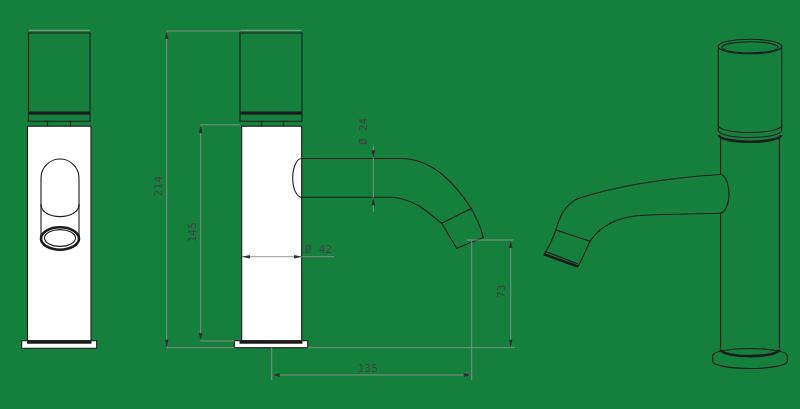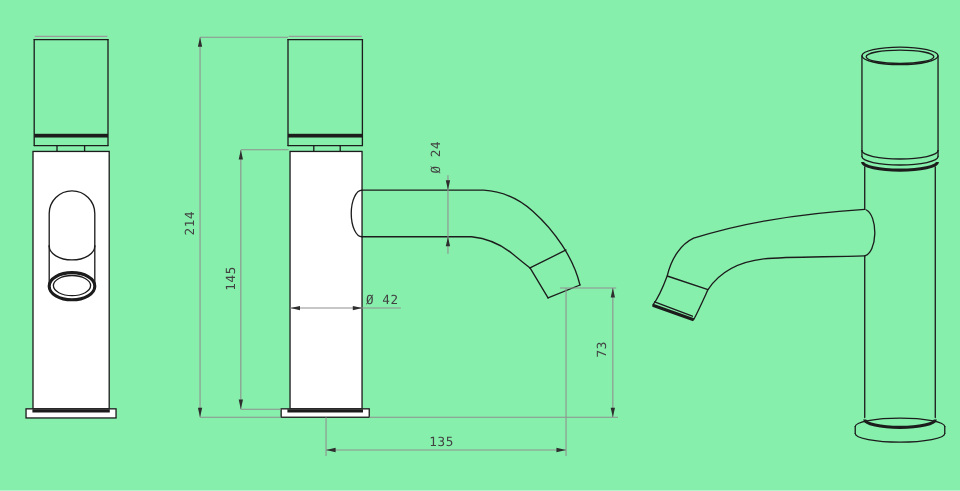--- a/index.html
+++ b/index.html
@@ -1,17 +1,17 @@
 <!DOCTYPE html>
 <html><head>
 <meta charset="utf-8">
 <style>
   html,body{margin:0;padding:0;background:#ffffff;}
   .stage{
-    width:800px;height:409px;position:relative;background:#86efac;
+    width:800px;height:409px;position:relative;background:#15803d;
     font-family:"Liberation Sans", sans-serif;overflow:hidden;
   }
   svg{display:block;}
   .obj{stroke:#1c1c1c;stroke-width:1.1;fill:none;stroke-linecap:round;}
   .obj-thick{stroke:#1c1c1c;stroke-width:2.6;fill:none;stroke-linecap:butt;}
   .obj-light{stroke:#9a9a9a;stroke-width:1;fill:none;}
   .fill-dark{fill:#1c1c1c;stroke:none;}
   .dim{stroke:#8f8f8f;stroke-width:0.9;fill:none;stroke-linecap:butt;}
   .arrow{fill:#2e2e2e;stroke:none;}
   .dim-text{

